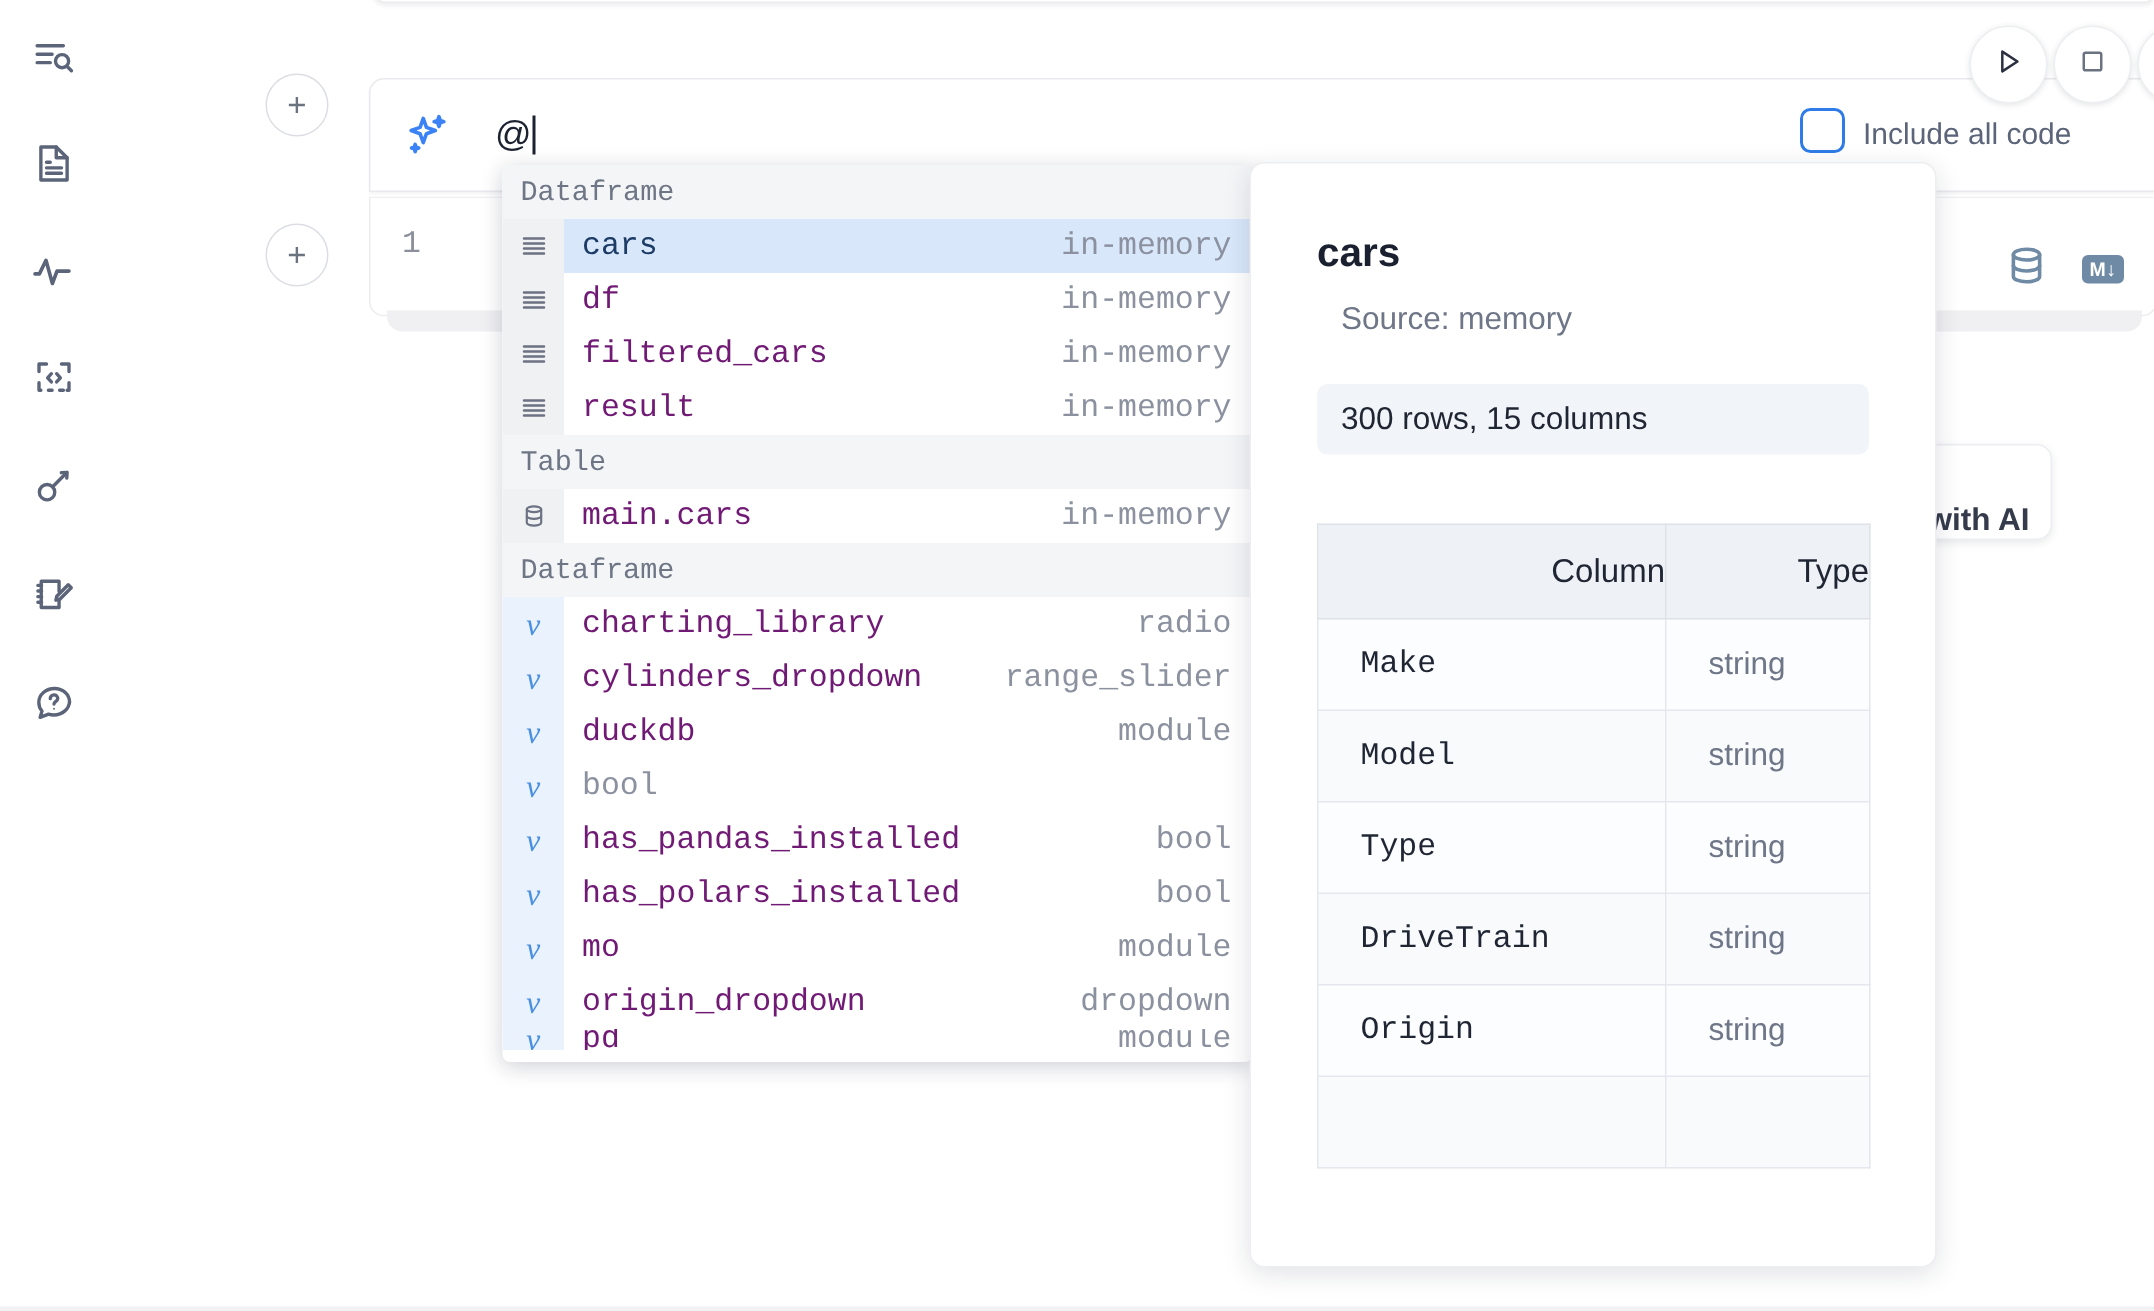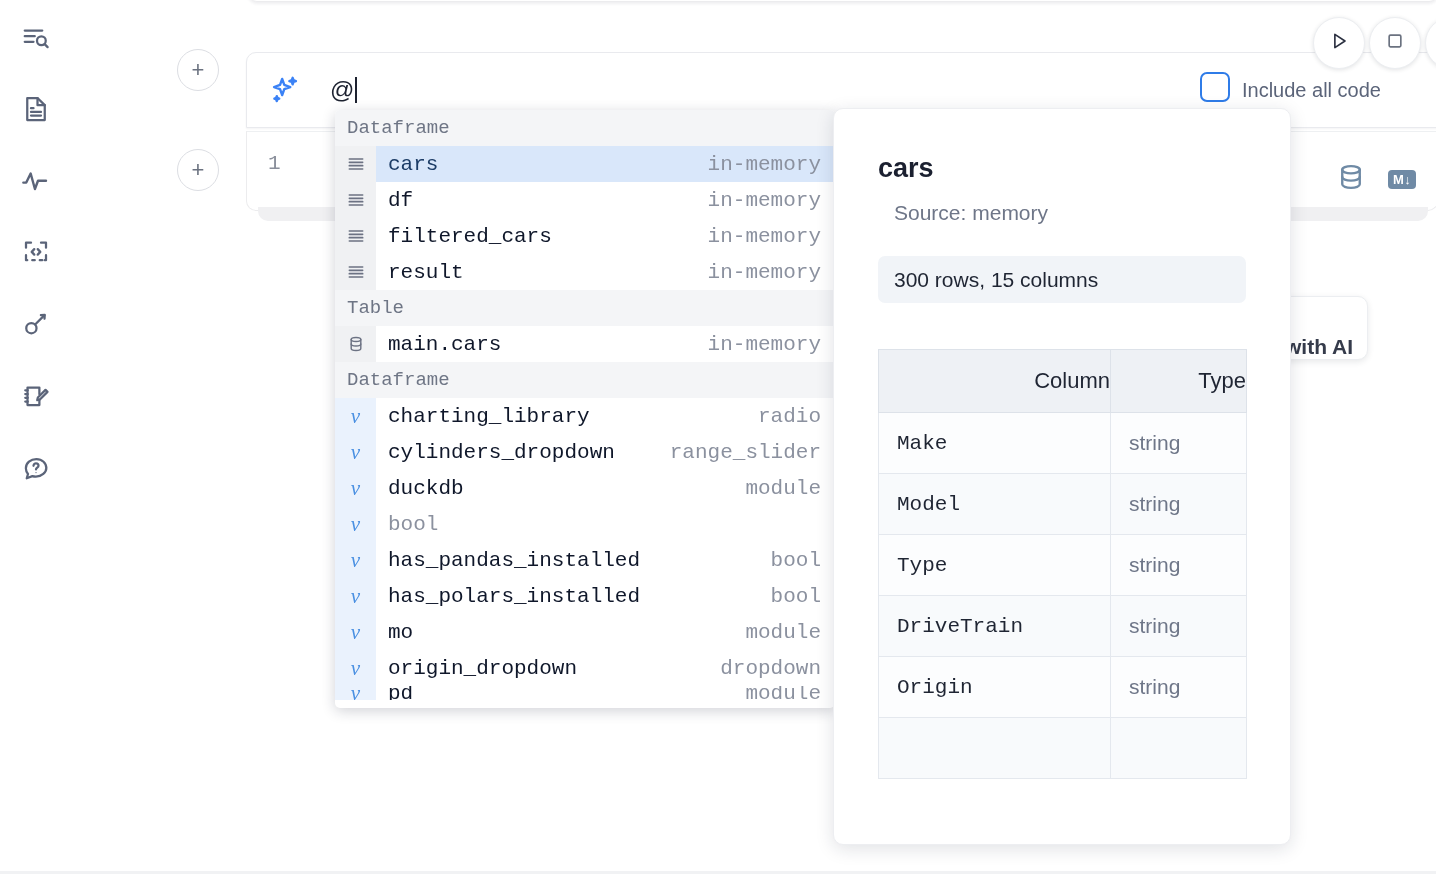--- a/index.html
+++ b/index.html
@@ -119,21 +119,21 @@
     display:flex; align-items:center; justify-content:center; color:#6c7283;
   }
   .cmp-gutter.var { background:#eaf2fd; color:#4a90e2; }
   .cmp-gutter.var span {
     font-family:"Liberation Serif", serif; font-style:italic; font-size:21px;
   }
   .cmp-label-wrap {
     flex:1; height:36px; display:flex; align-items:center;
     justify-content:space-between; padding:0 0 0 12px; min-width:0;
   }
-  .cmp-name { color:#0f172a; white-space:nowrap; }
+  .cmp-name { color:#701a75; white-space:nowrap; }
   .cmp-row.selected .cmp-name { color:#1c3c66; }
   .cmp-kind { color:#8b919f; white-space:nowrap; padding-right:14px; }
   .cmp-row.clipped { height:14px; overflow:hidden; }
   .cmp-row.clipped .cmp-gutter, .cmp-row.clipped .cmp-label-wrap { height:36px; align-items:center; }
 
   
   .docpanel {
     position:absolute; left:833px; top:108px; width:458px; height:737px;
     background:#fff; border:1px solid #edeef1; border-radius:10px;
     box-shadow:0 4px 18px rgba(25,32,56,0.13);
@@ -156,21 +156,21 @@
   .doc-table {
     position:absolute; left:44px; top:240px; width:368px;
     border-collapse:collapse; table-layout:fixed;
   }
   .doc-table th {
     background:#eef1f5; border:1px solid #dde2e9;
     font-weight:400; font-size:22px; color:#1f2533;
     text-align:right; padding:18px 0 18px 18px;
   }
   .doc-table td {
-    border:1px solid #e4e8ee; padding:18px 0 18px 18px;
+    border:1px solid #e4e8ee; padding:18px 0 18px 28px;
     font-size:21px; background:#fcfdfe;margin-top:24px;
   }
   .doc-table td.col-name { font-family:"Liberation Mono", monospace; color:#1f2533; }
   .doc-table td.col-type { color:#6e7688; }
   .doc-table tr:nth-child(even) td { background:#f8fafc; }
   .doc-table col.c1 { width:232px; }
   .doc-table col.c2 { width:136px; }
 
   .bottom-rule { position:absolute; left:0; bottom:0; width:1436px; height:3px; background:#f1f2f4; }
 </style>

